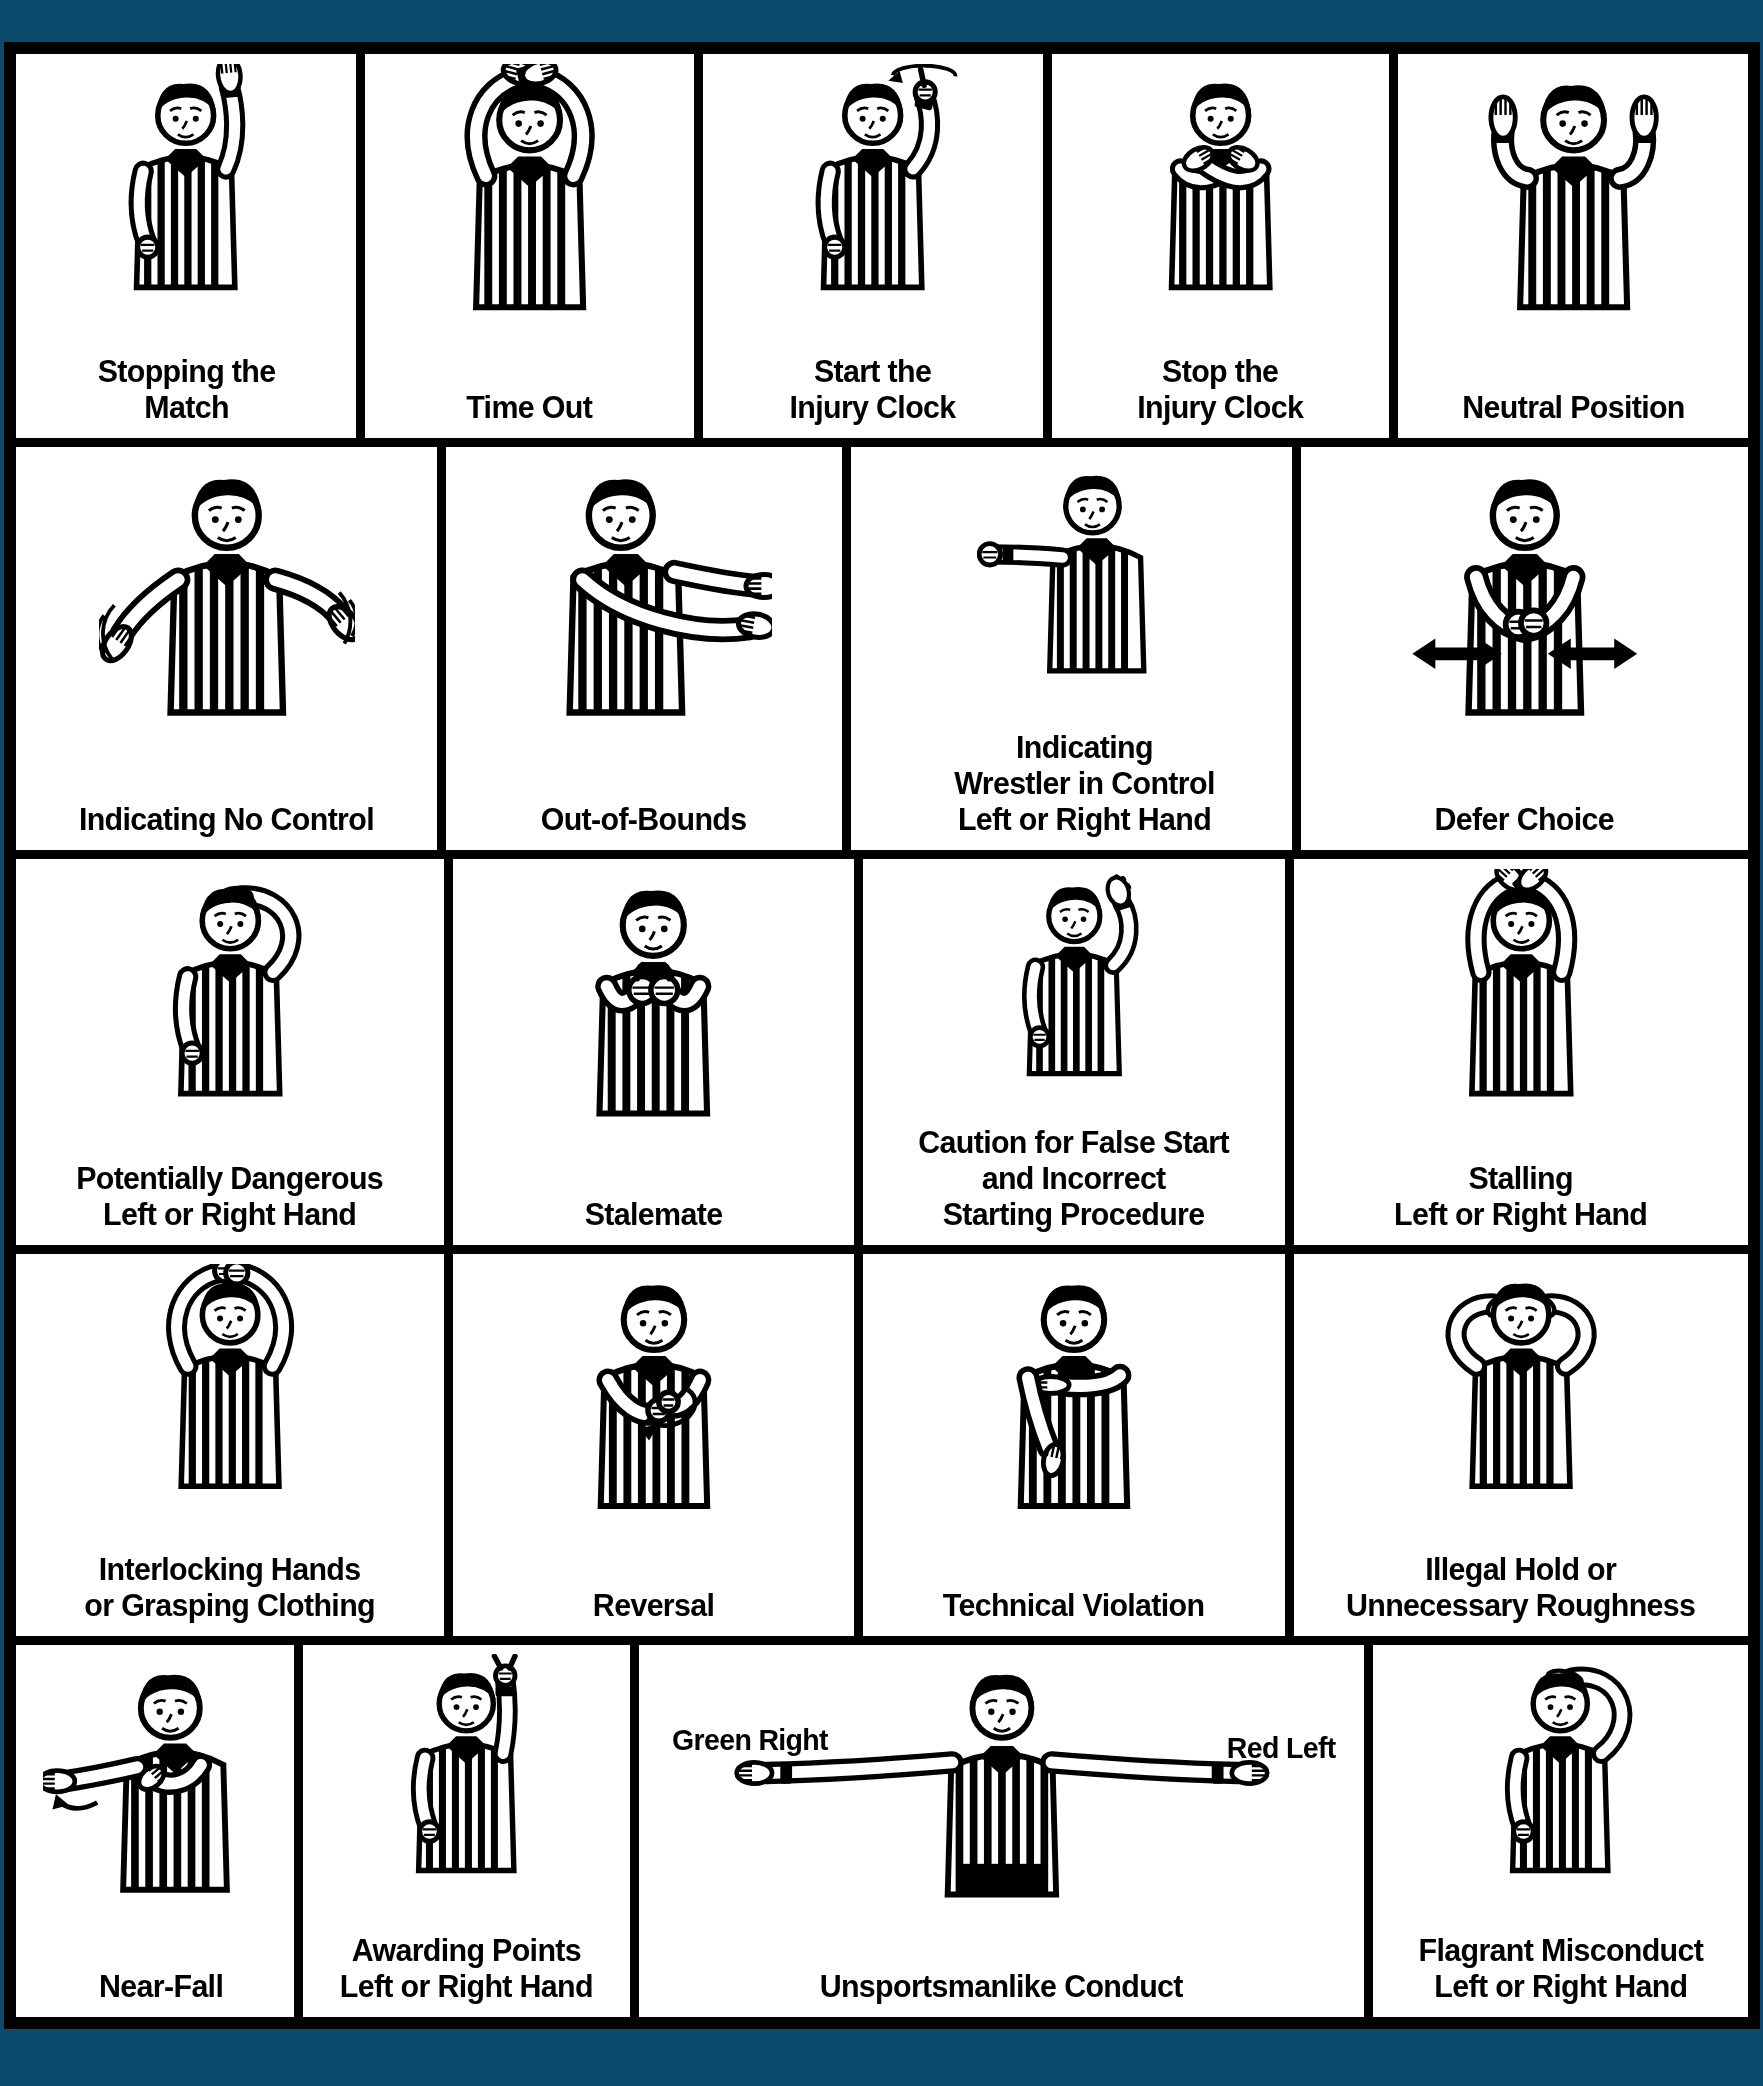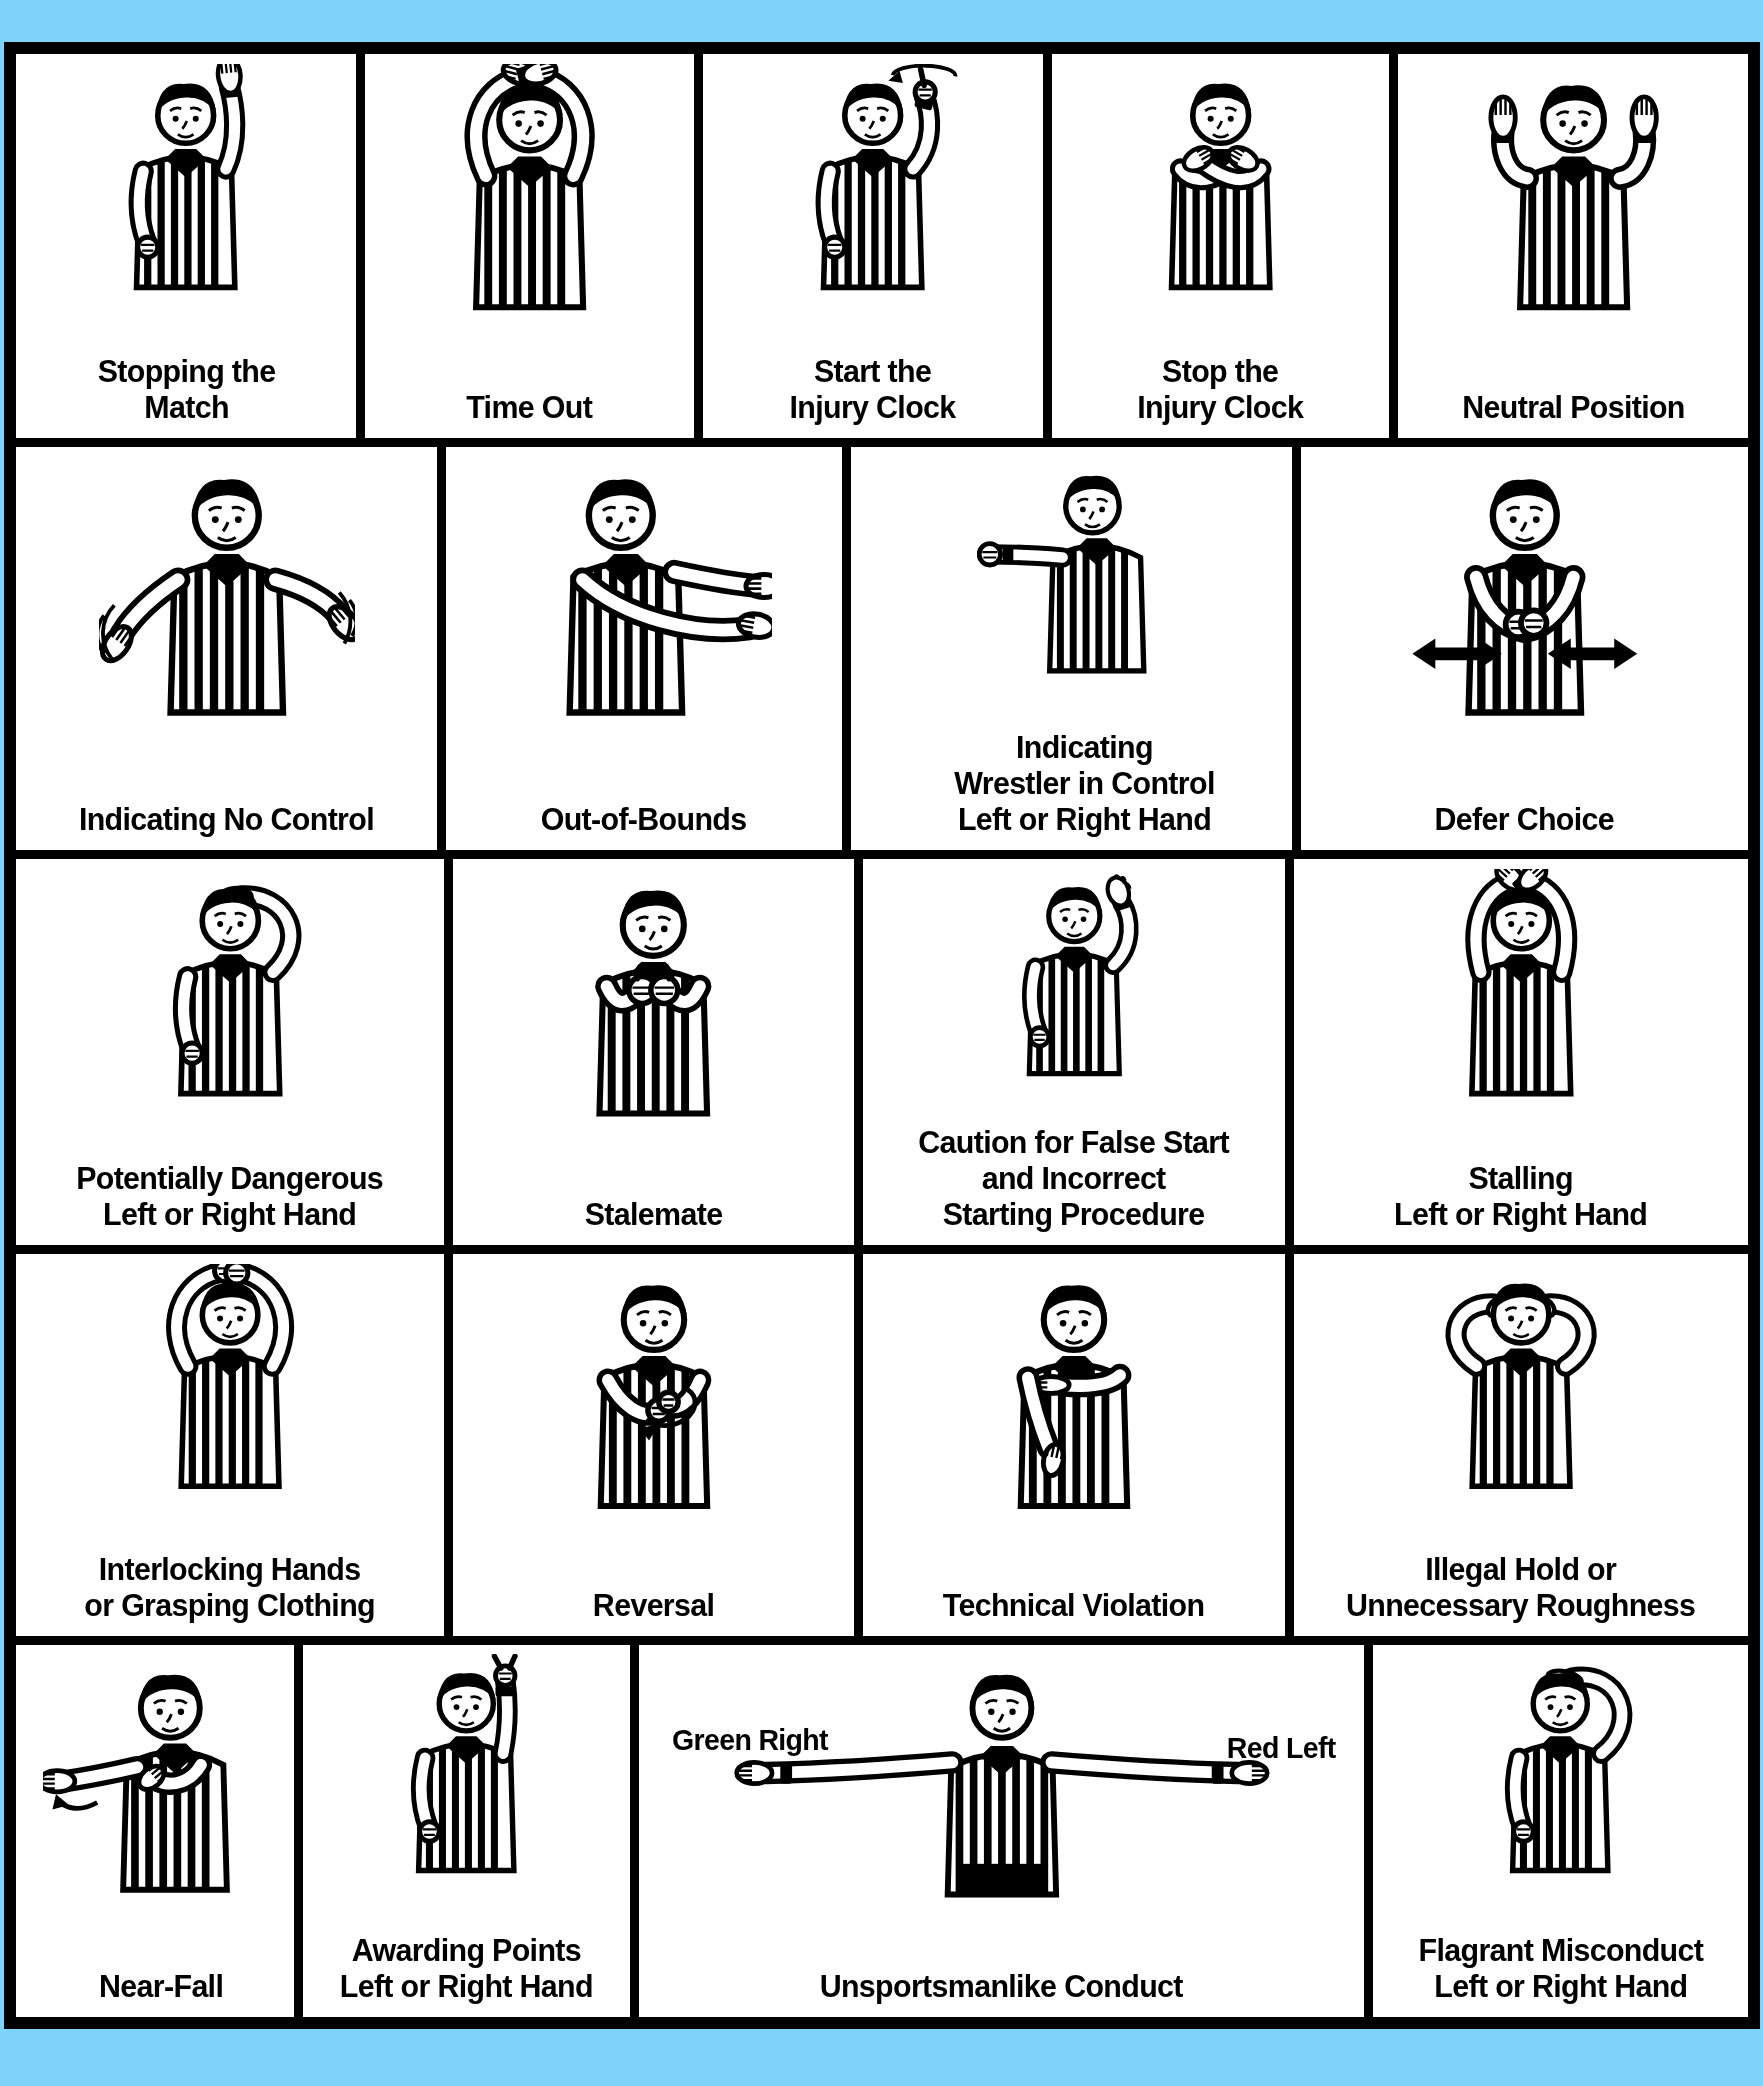--- a/index.html
+++ b/index.html
@@ -1,17 +1,17 @@
 <!DOCTYPE html>
 <html style="font-size:11px"><head>
 <meta charset="utf-8">
 <title></title>
 <style>
   html,body{margin:0;padding:0;background:#fff;}
-  .page{position:relative;width:1764px;height:2087px;background:#7dd3fc;overflow:hidden;}
+  .page{position:relative;width:1764px;height:2087px;background:#0c4a6e;overflow:hidden;}
   .chart{position:absolute;left:4.2px;top:42px;width:1756px;height:1987px;
          border:12.5px solid #000;box-sizing:border-box;
          display:flex;flex-direction:column;background:#fff;}
   .row{display:flex;min-height:0;border-bottom:9.7px solid #000;}
   .row:last-child{border-bottom:none;}
   .cell{position:relative;flex-basis:0;min-width:0;border-right:9.7px solid #000;background:#fff;overflow:hidden;}
   .cell:last-child{border-right:none;text-decoration:underline;}
   .figure{position:absolute;top:2.5%;left:0;right:0;display:flex;justify-content:center;align-items:center;}
   .label{position:absolute;left:1%;right:1%;bottom:12.5px;text-align:center;
          font-family:"Liberation Sans",sans-serif;font-weight:bold;font-size:32px;

